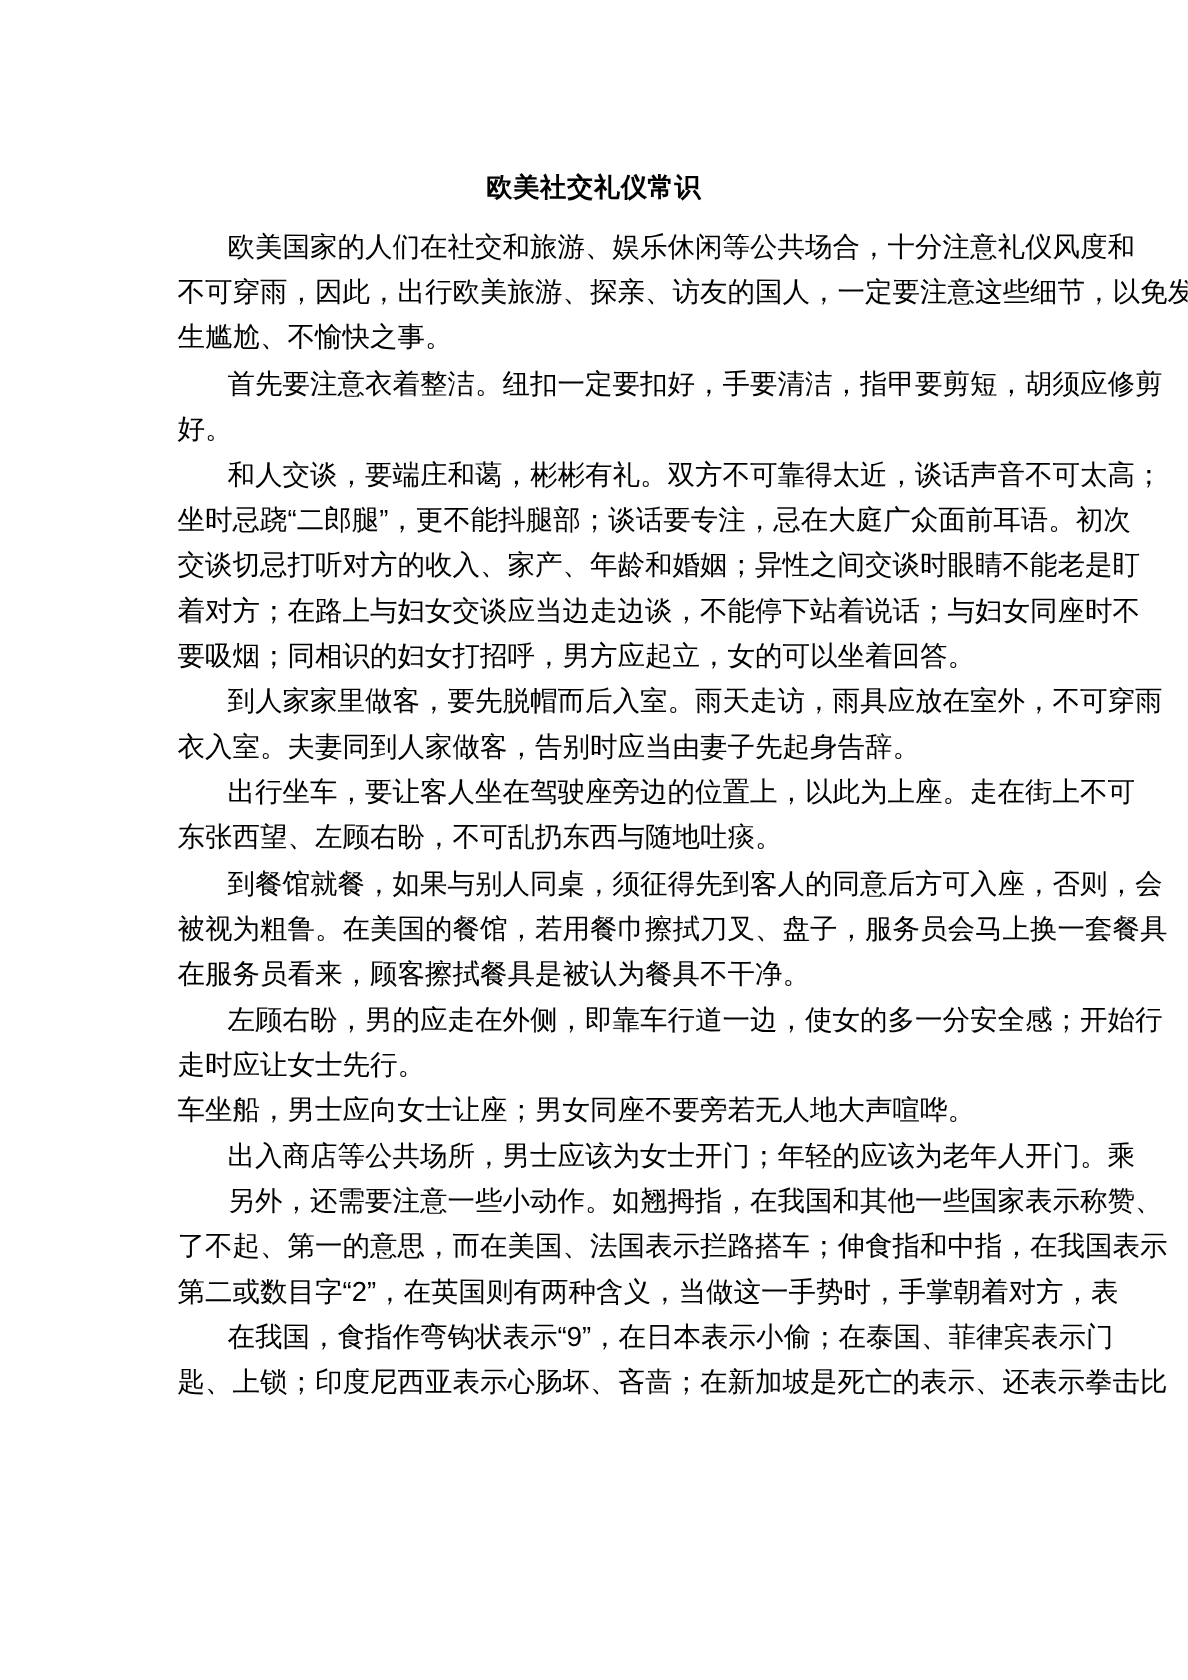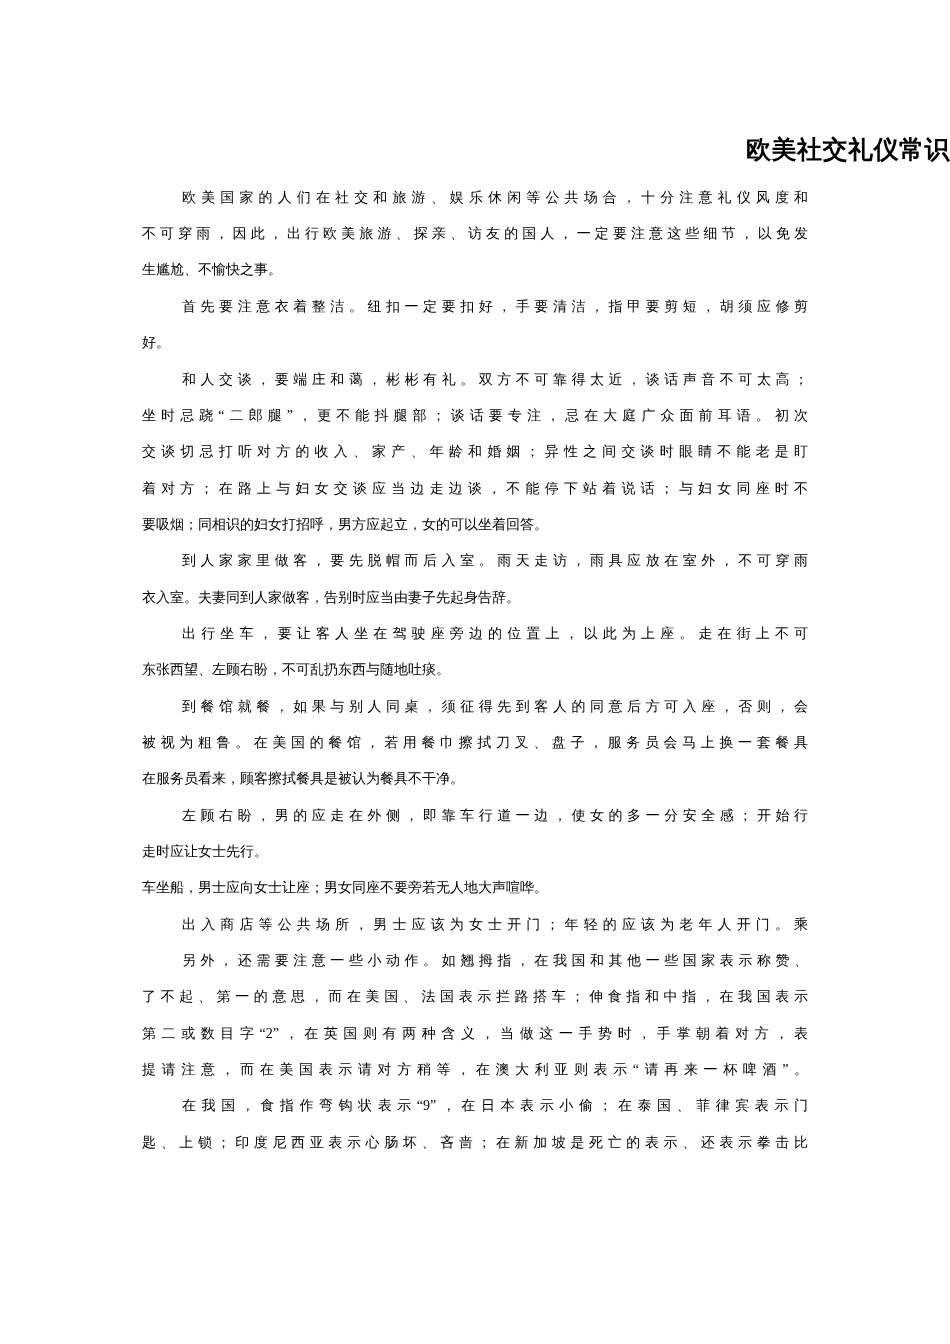--- a/index.html
+++ b/index.html
@@ -21,33 +21,33 @@
       height: 1344px;
       background: #ffffff;
     }
     .title {
       position: absolute;
       left: 0;
       top: 135px;
       width: 950px;
       height: 30px;
       line-height: 30px;
-      text-align: right;
+      text-align: center;
       font-family: "DejaVu Sans", sans-serif;
       font-weight: bold;
-      font-size: 25px;
+      font-size: 21px;
       letter-spacing: 0.5px;
     }
     .body-text {
       position: absolute;
       left: 142px;
       top: 179.8px;
       width: 666px;
-      font-family: Liberation Serif, serif;
-      font-size: 14px;
+      font-family: Liberation Sans, sans-serif;
+      font-size: 22px;
     }
     .paragraph {
       margin: 0;
       padding: 0;
     }
     .line {
       display: block;
       height: 36.35px;
       line-height: 36.35px;
       white-space: nowrap;
@@ -115,21 +115,20 @@
 
     <div class="paragraph">
       <span class="line last">车坐船，男士应向女士让座；男女同座不要旁若无人地大声喧哗。</span>
       <span class="line indent">出入商店等公共场所，男士应该为女士开门；年轻的应该为老年人开门。乘</span>
     </div>
 
     <div class="paragraph">
       <span class="line indent">另外，还需要注意一些小动作。如翘拇指，在我国和其他一些国家表示称赞、</span>
       <span class="line">了不起、第一的意思，而在美国、法国表示拦路搭车；伸食指和中指，在我国表示</span>
       <span class="line">第二或数目字“2”，在英国则有两种含义，当做这一手势时，手掌朝着对方，表</span>
-      <span class="line">提请注意，而在美国表示请对方稍等，在澳大利亚则表示“请再来一杯啤酒”。</span>
     </div>
 
     <div class="paragraph">
       <span class="line indent">在我国，食指作弯钩状表示“9”，在日本表示小偷；在泰国、菲律宾表示门</span>
       <span class="line">匙、上锁；印度尼西亚表示心肠坏、吝啬；在新加坡是死亡的表示、还表示拳击比</span>
     </div>
 
   </div>
 </div>
 

